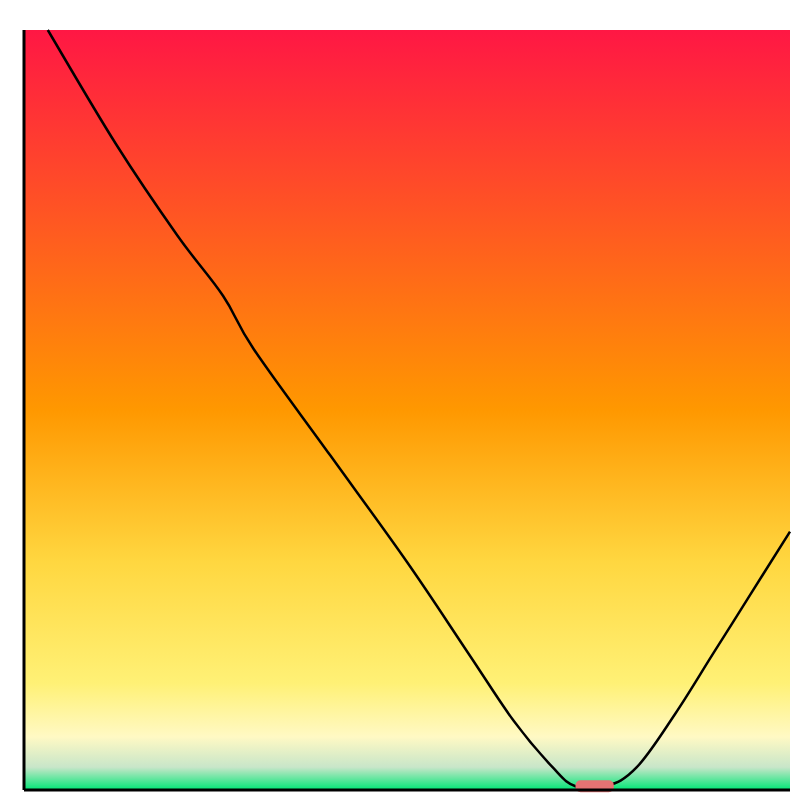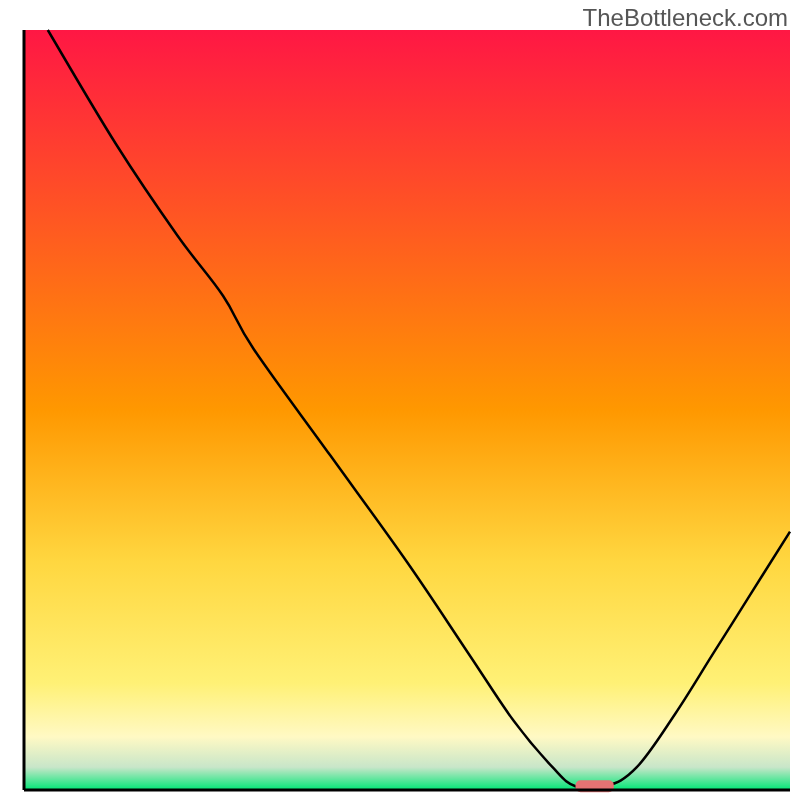--- a/index.html
+++ b/index.html
@@ -25,21 +25,20 @@
     z-index: 10;
   }
   svg {
     display: block;
   }
 </style>
 </head>
 <body>
 
 <div class="chart-container">
-  <div class="watermark">TheBottleneck.com</div>
   <svg width="800" height="800">
     <defs>
       <linearGradient id="bg-gradient" x1="0%" y1="0%" x2="0%" y2="100%">
       <stop offset="0%" stop-color="#ff1744"></stop>
           <stop offset="25%" stop-color="#ff5722"></stop>
           <stop offset="50%" stop-color="#ff9800"></stop>
           <stop offset="70%" stop-color="#ffd740"></stop>
           <stop offset="86%" stop-color="#fff176"></stop>
           <stop offset="93%" stop-color="#fff9c4"></stop>
           <stop offset="97%" stop-color="#c8e6c9"></stop>

